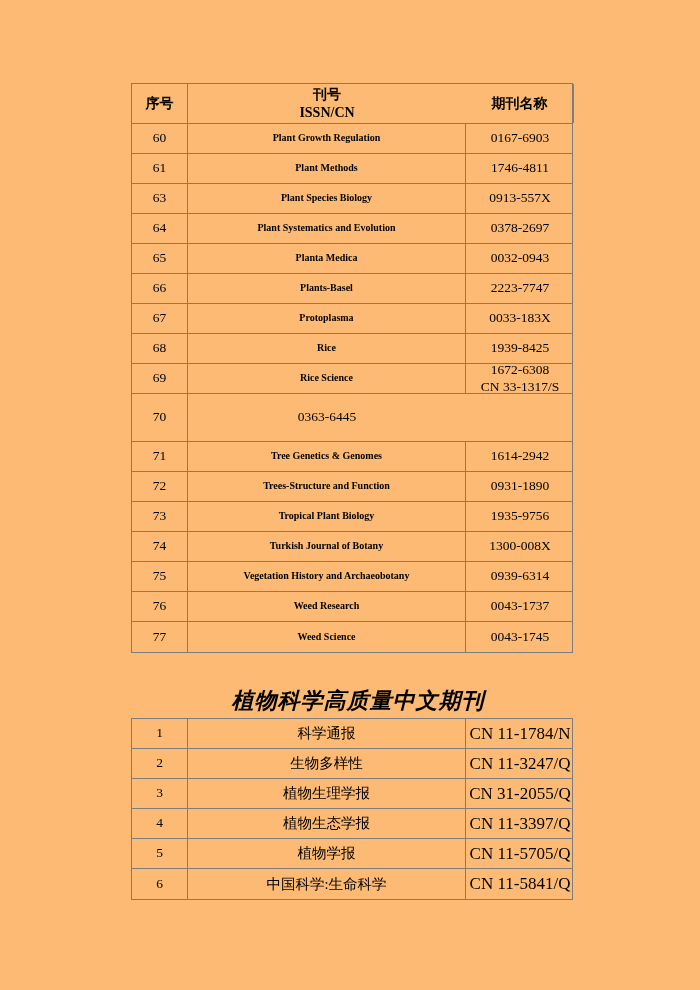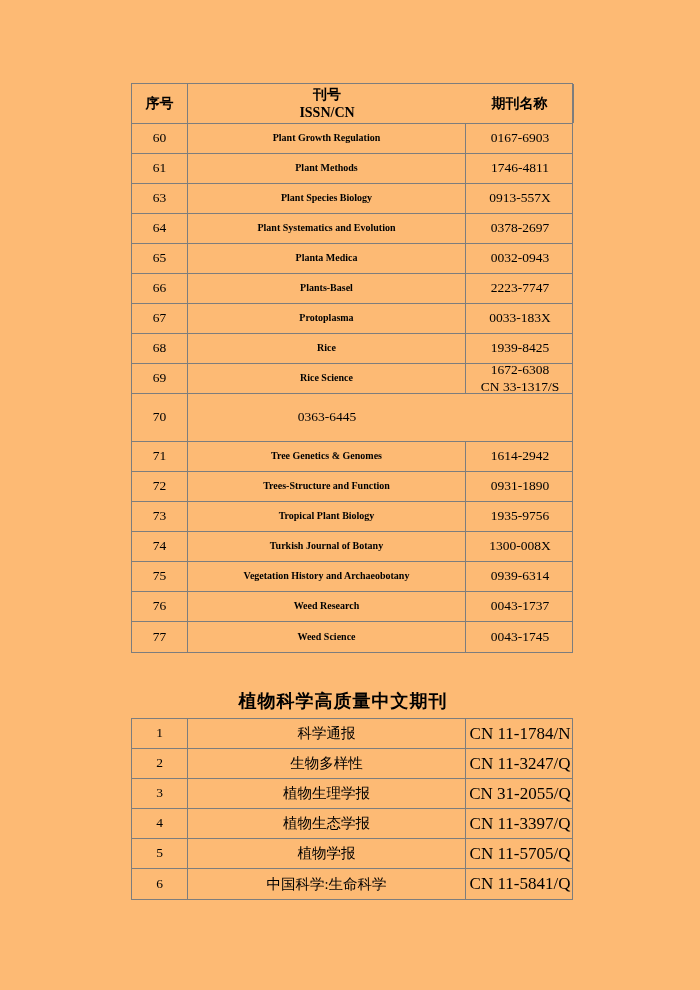--- a/index.html
+++ b/index.html
@@ -62,28 +62,29 @@
   .header-row .cell { font-size: 14px; }
 
   .table-en .body .cell-name { font-weight: bold; font-size: 10px; }
   .table-en .body .row:nth-child(10) { height: 48px; }  
 
   .table-cn .body .cell-name { font-size: 14.5px; }
   .table-cn .body .cell-issn { font-size: 17px; }
 
   .section-title {
     position: absolute;
-    left: 122px; top: 684px;
+    left: 137px; top: 684px;
     width: 442px; height: 34px;
     display: flex;
     align-items: center;
     justify-content: center;
-    font-size: 18px;
+    font-size: 22px;
     font-weight: bold;
     letter-spacing: 1px;
+    font-style: italic;
   }
 </style>
 </head>
 <body>
 
 <div class="page">
 
   <div class="smudge-a"></div>
   <div class="smudge-b"></div>
 

